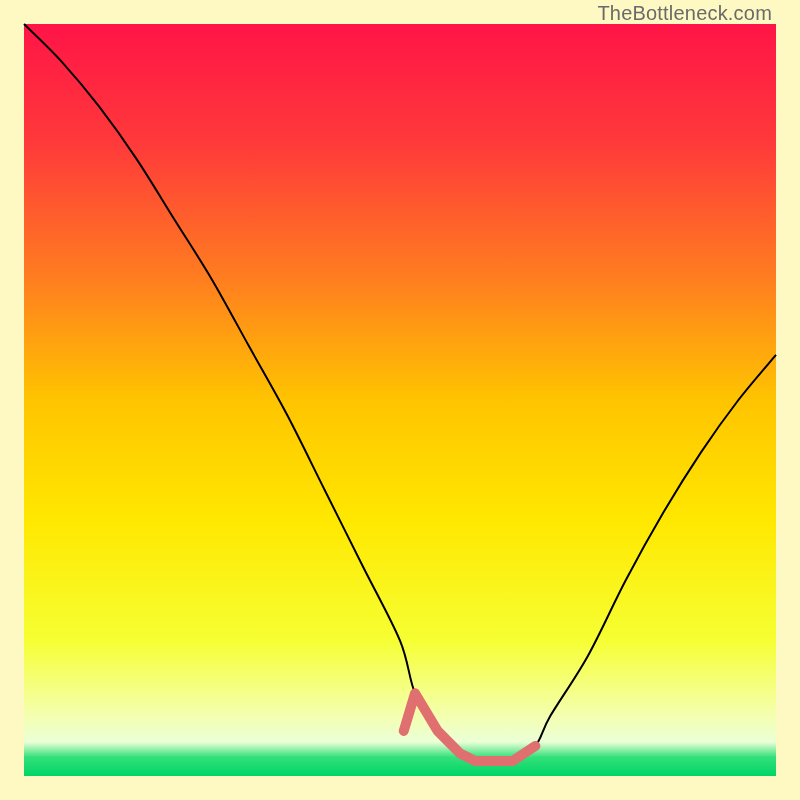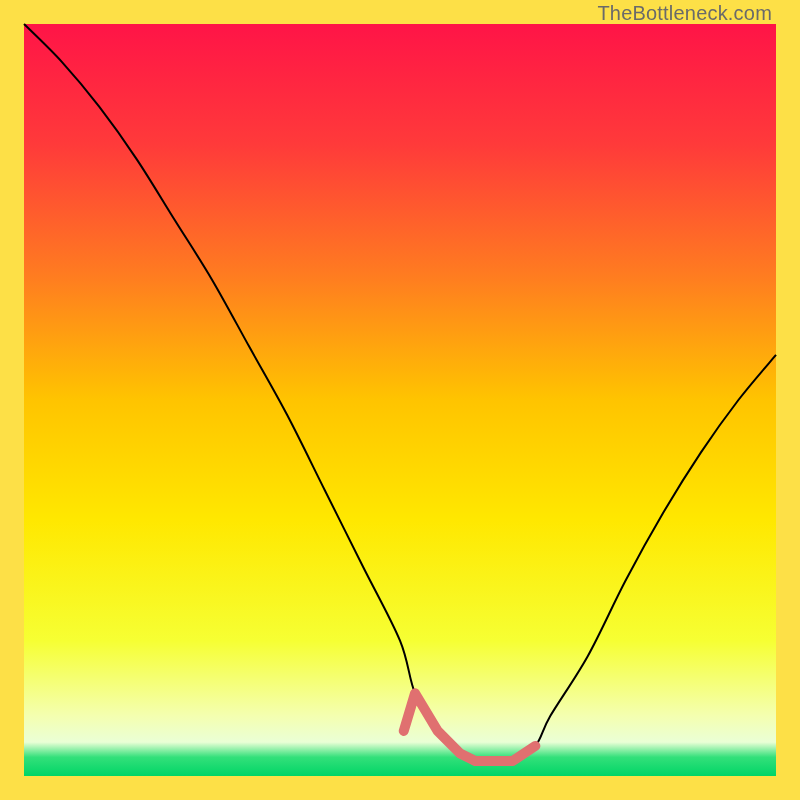--- a/index.html
+++ b/index.html
@@ -8,21 +8,21 @@
     width: 800px;
     height: 800px;
     background: #000;
     overflow: hidden;
     font-family: Arial, Helvetica, sans-serif;
   }
   .outer {
     position: relative;
     width: 800px;
     height: 800px;
-    background: #fde047;
+    background: #fef9c3;
   }
   .plot {
     position: absolute;
     left: 24px;
     top: 24px;
     width: 752px;
     height: 752px;
     overflow: visible;
   }
   .watermark {

